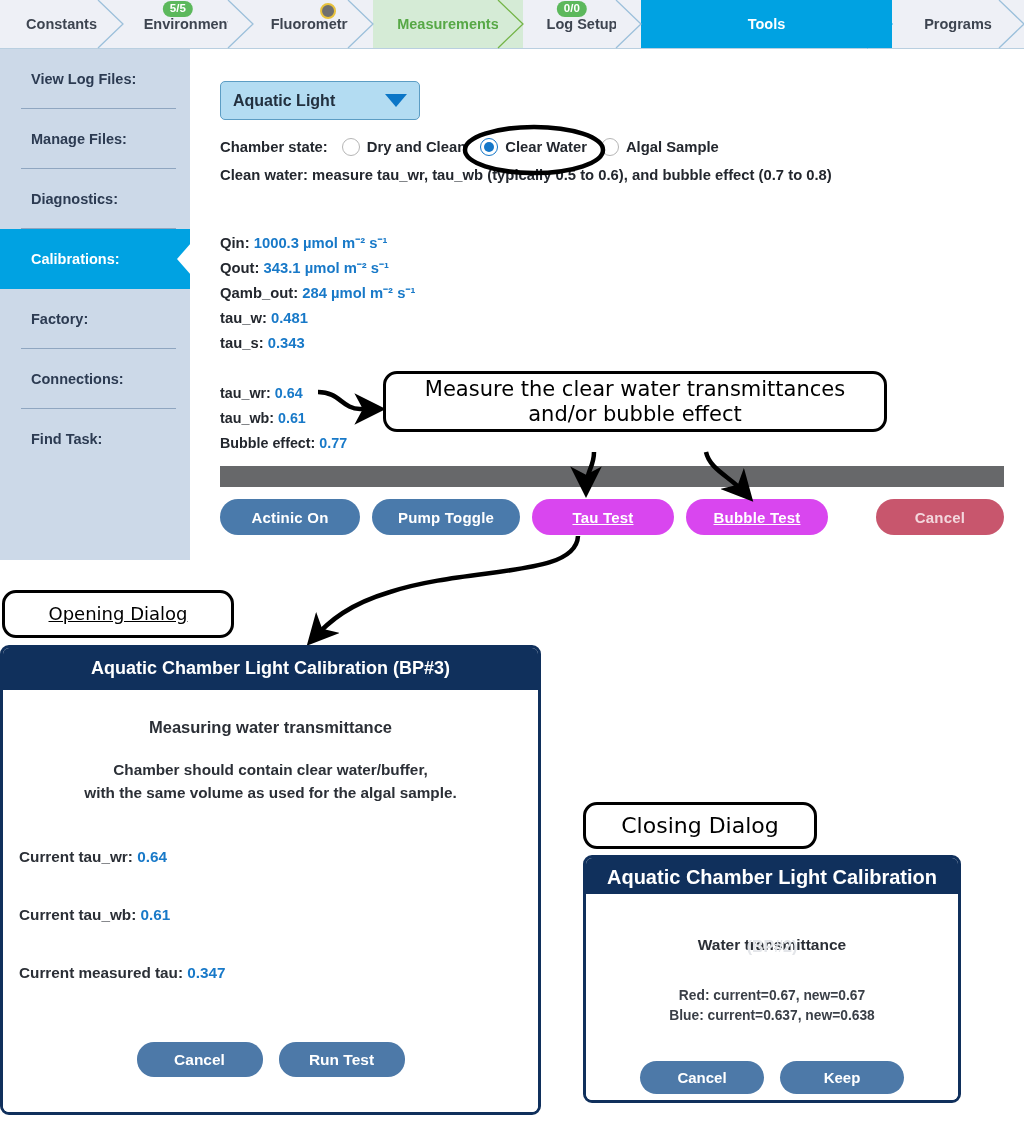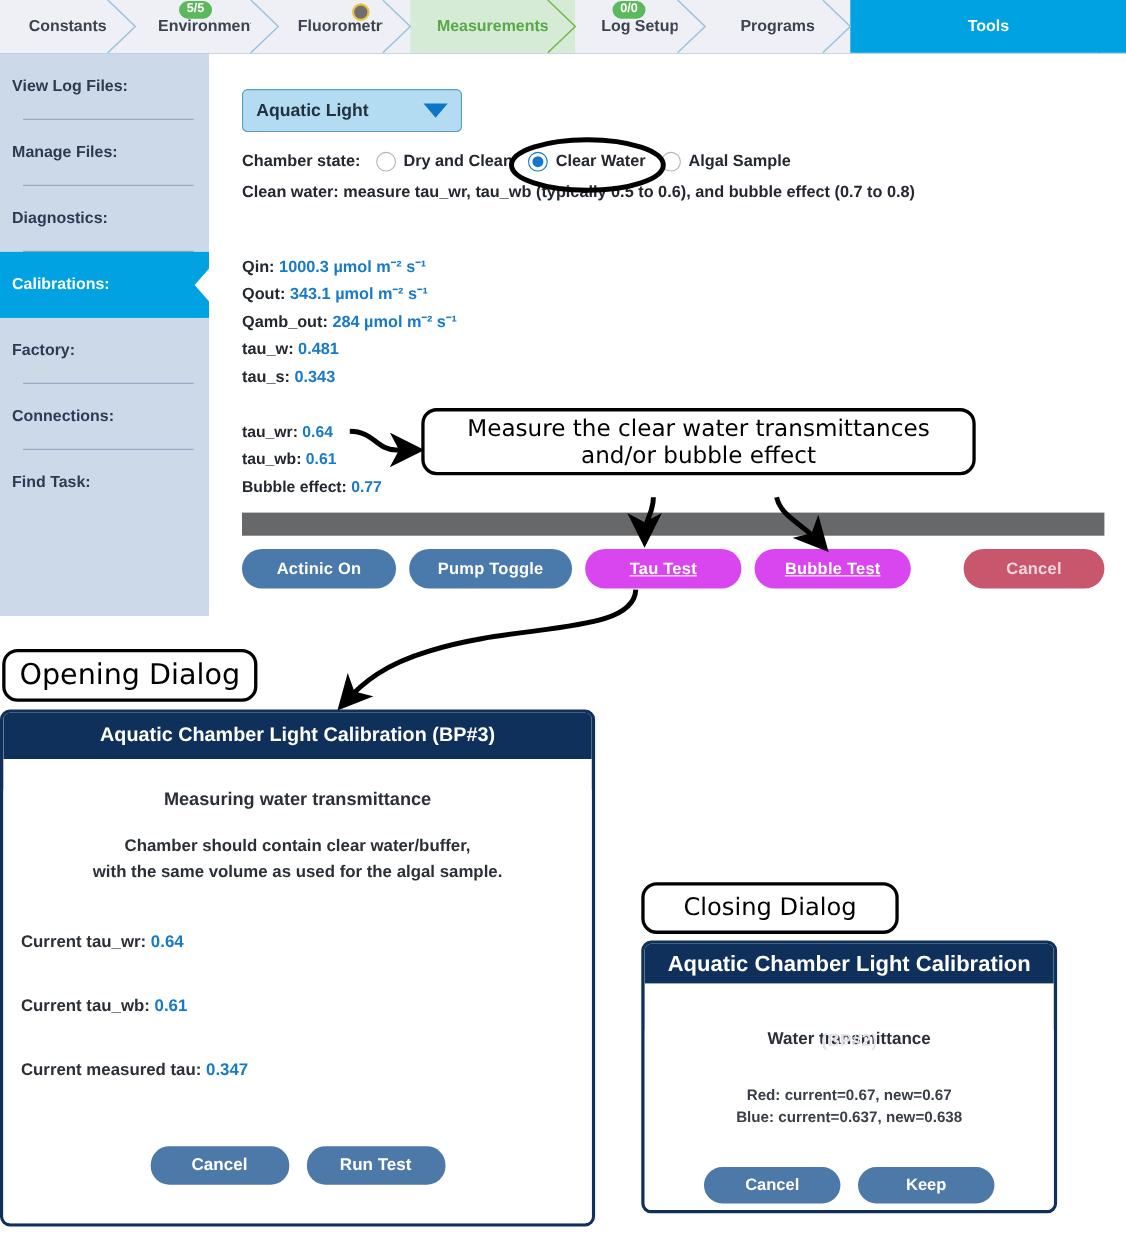--- a/index.html
+++ b/index.html
@@ -45,21 +45,21 @@
     background: #6f6f6f; border: 2px solid #e8c23d; z-index: 5;
   }
 
   
   .sidebar {
     position: absolute; left: 0; top: 49px; width: 190px; height: 511px;
     background: #ccd9e8;
   }
   .side-item {
     position: relative; height: 60px; display: flex; align-items: center;
-    padding-left: 11px; font-size: 14.5px; font-weight: 700; color: #2c3b52;
+    padding-left: 31px; font-size: 14.5px; font-weight: 700; color: #2c3b52;
   }
   .side-item .rule {
     position: absolute; left: 21px; right: 14px; bottom: 0; height: 1px;
     background: #8fa6c0;
   }
   .side-item.selected {
     background: #00a2e2; color: #ffffff; height: 60px;
   }
   .side-notch {
     position: absolute; right: -1px; top: 0; width: 22px; height: 100%;
@@ -204,30 +204,30 @@
           <path d="M 0 0 L 25 24.5 L 0 49" fill="#d5ebd6" stroke="#74b448" stroke-width="1.3"></path>
         </svg>
       </div>
       <div class="navtab" style="width: 118px;">
         <span class="label">Log Setup</span>
         <svg class="chev" viewBox="0 0 26 49" preserveAspectRatio="none">
           <path d="M 0 0 L 25 24.5 L 0 49" fill="#eef0f6" stroke="#9cc0db" stroke-width="1.3"></path>
         </svg>
         <span class="badge">0/0</span>
       </div>
+      <div class="navtab active-blue" style="width: 135px; flex: 1 1 auto;">
+        <span class="label">Tools</span>
+        <svg class="chev" viewBox="0 0 26 49" preserveAspectRatio="none">
+          <path d="M 0 0 L 25 24.5 L 0 49" fill="#00a2e2" stroke="#00a2e2" stroke-width="1.3"></path>
+        </svg>
+      </div>
       <div class="navtab" style="width: 132px;">
         <span class="label">Programs</span>
         <svg class="chev" viewBox="0 0 26 49" preserveAspectRatio="none">
           <path d="M 0 0 L 25 24.5 L 0 49" fill="#eef0f6" stroke="#9cc0db" stroke-width="1.3"></path>
-        </svg>
-      </div>
-      <div class="navtab active-blue" style="width: 135px; flex: 1 1 auto;">
-        <span class="label">Tools</span>
-        <svg class="chev" viewBox="0 0 26 49" preserveAspectRatio="none">
-          <path d="M 0 0 L 25 24.5 L 0 49" fill="#00a2e2" stroke="#00a2e2" stroke-width="1.3"></path>
         </svg>
       </div>
     </div>
 
   <div class="sidebar" id="sidebar">
       <div class="side-item">
         <span>View Log Files:</span>
         <span class="rule"></span>
       </div>
       <div class="side-item">
@@ -311,21 +311,21 @@
   </div>
 
   <div class="callout" id="callout-measure" style="left:383px; top:371px; width:504px; height:61px;">
     <div class="ctext" style="font-size:21px;">
       <div>Measure the clear water transmittances</div>
       <div>and/or bubble effect</div>
     </div>
   </div>
 
   <div class="callout" id="callout-opening" style="left:2px; top:590px; width:232px; height:48px;">
-    <div class="ctext" style="font-size:26px;">Opening Dialog</div>
+    <div class="ctext" style="font-size:18px;text-decoration:underline;">Opening Dialog</div>
   </div>
 
   <div class="callout" id="callout-closing" style="left:583px; top:802px; width:234px; height:47px;">
     <div class="ctext" style="font-size:22px;">Closing Dialog</div>
   </div>
 
   <svg class="arrows" viewBox="0 0 1024 1129" xmlns="http://www.w3.org/2000/svg">
     <defs>
       <marker id="ah" viewBox="0 0 12 12" refX="9" refY="6" markerWidth="7" markerHeight="7" orient="auto-start-reverse">
         <path d="M 0 0 L 12 6 L 0 12 L 3.2 6 z" fill="#000"></path>

